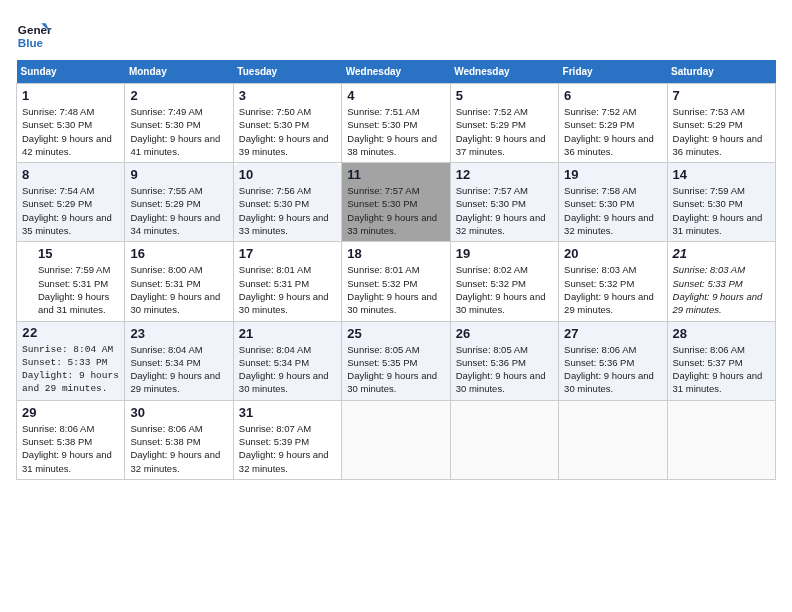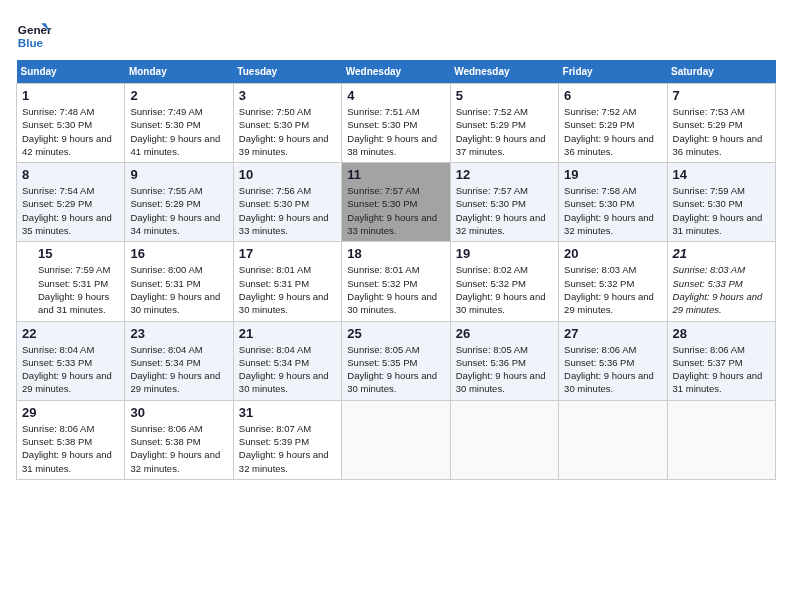--- a/index.html
+++ b/index.html
@@ -198,21 +198,21 @@
         <td style="background: rgb(255, 255, 255);">
           <span class="cell-day">20</span>
           <div class="cell-info">Sunrise: 8:03 AM<br>Sunset: 5:32 PM<br>Daylight: 9 hours and 29 minutes.</div>
         </td>
         <td style="background: rgb(255, 255, 255); font-style: italic;">
           <span class="cell-day">21</span>
           <div class="cell-info">Sunrise: 8:03 AM<br>Sunset: 5:33 PM<br>Daylight: 9 hours and 29 minutes.</div>
         </td>
       </tr>
       <tr>
-        <td style="background: rgb(240, 244, 250);">
+        <td style="background: rgb(240, 244, 250); font-family: Liberation Mono, monospace;">
           <span class="cell-day">22</span>
           <div class="cell-info">Sunrise: 8:04 AM<br>Sunset: 5:33 PM<br>Daylight: 9 hours and 29 minutes.</div>
         </td>
         <td style="background: rgb(240, 244, 250);">
           <span class="cell-day">23</span>
           <div class="cell-info">Sunrise: 8:04 AM<br>Sunset: 5:34 PM<br>Daylight: 9 hours and 29 minutes.</div>
         </td>
         <td style="background: rgb(240, 244, 250);">
           <span class="cell-day">21</span>
           <div class="cell-info">Sunrise: 8:04 AM<br>Sunset: 5:34 PM<br>Daylight: 9 hours and 30 minutes.</div>

